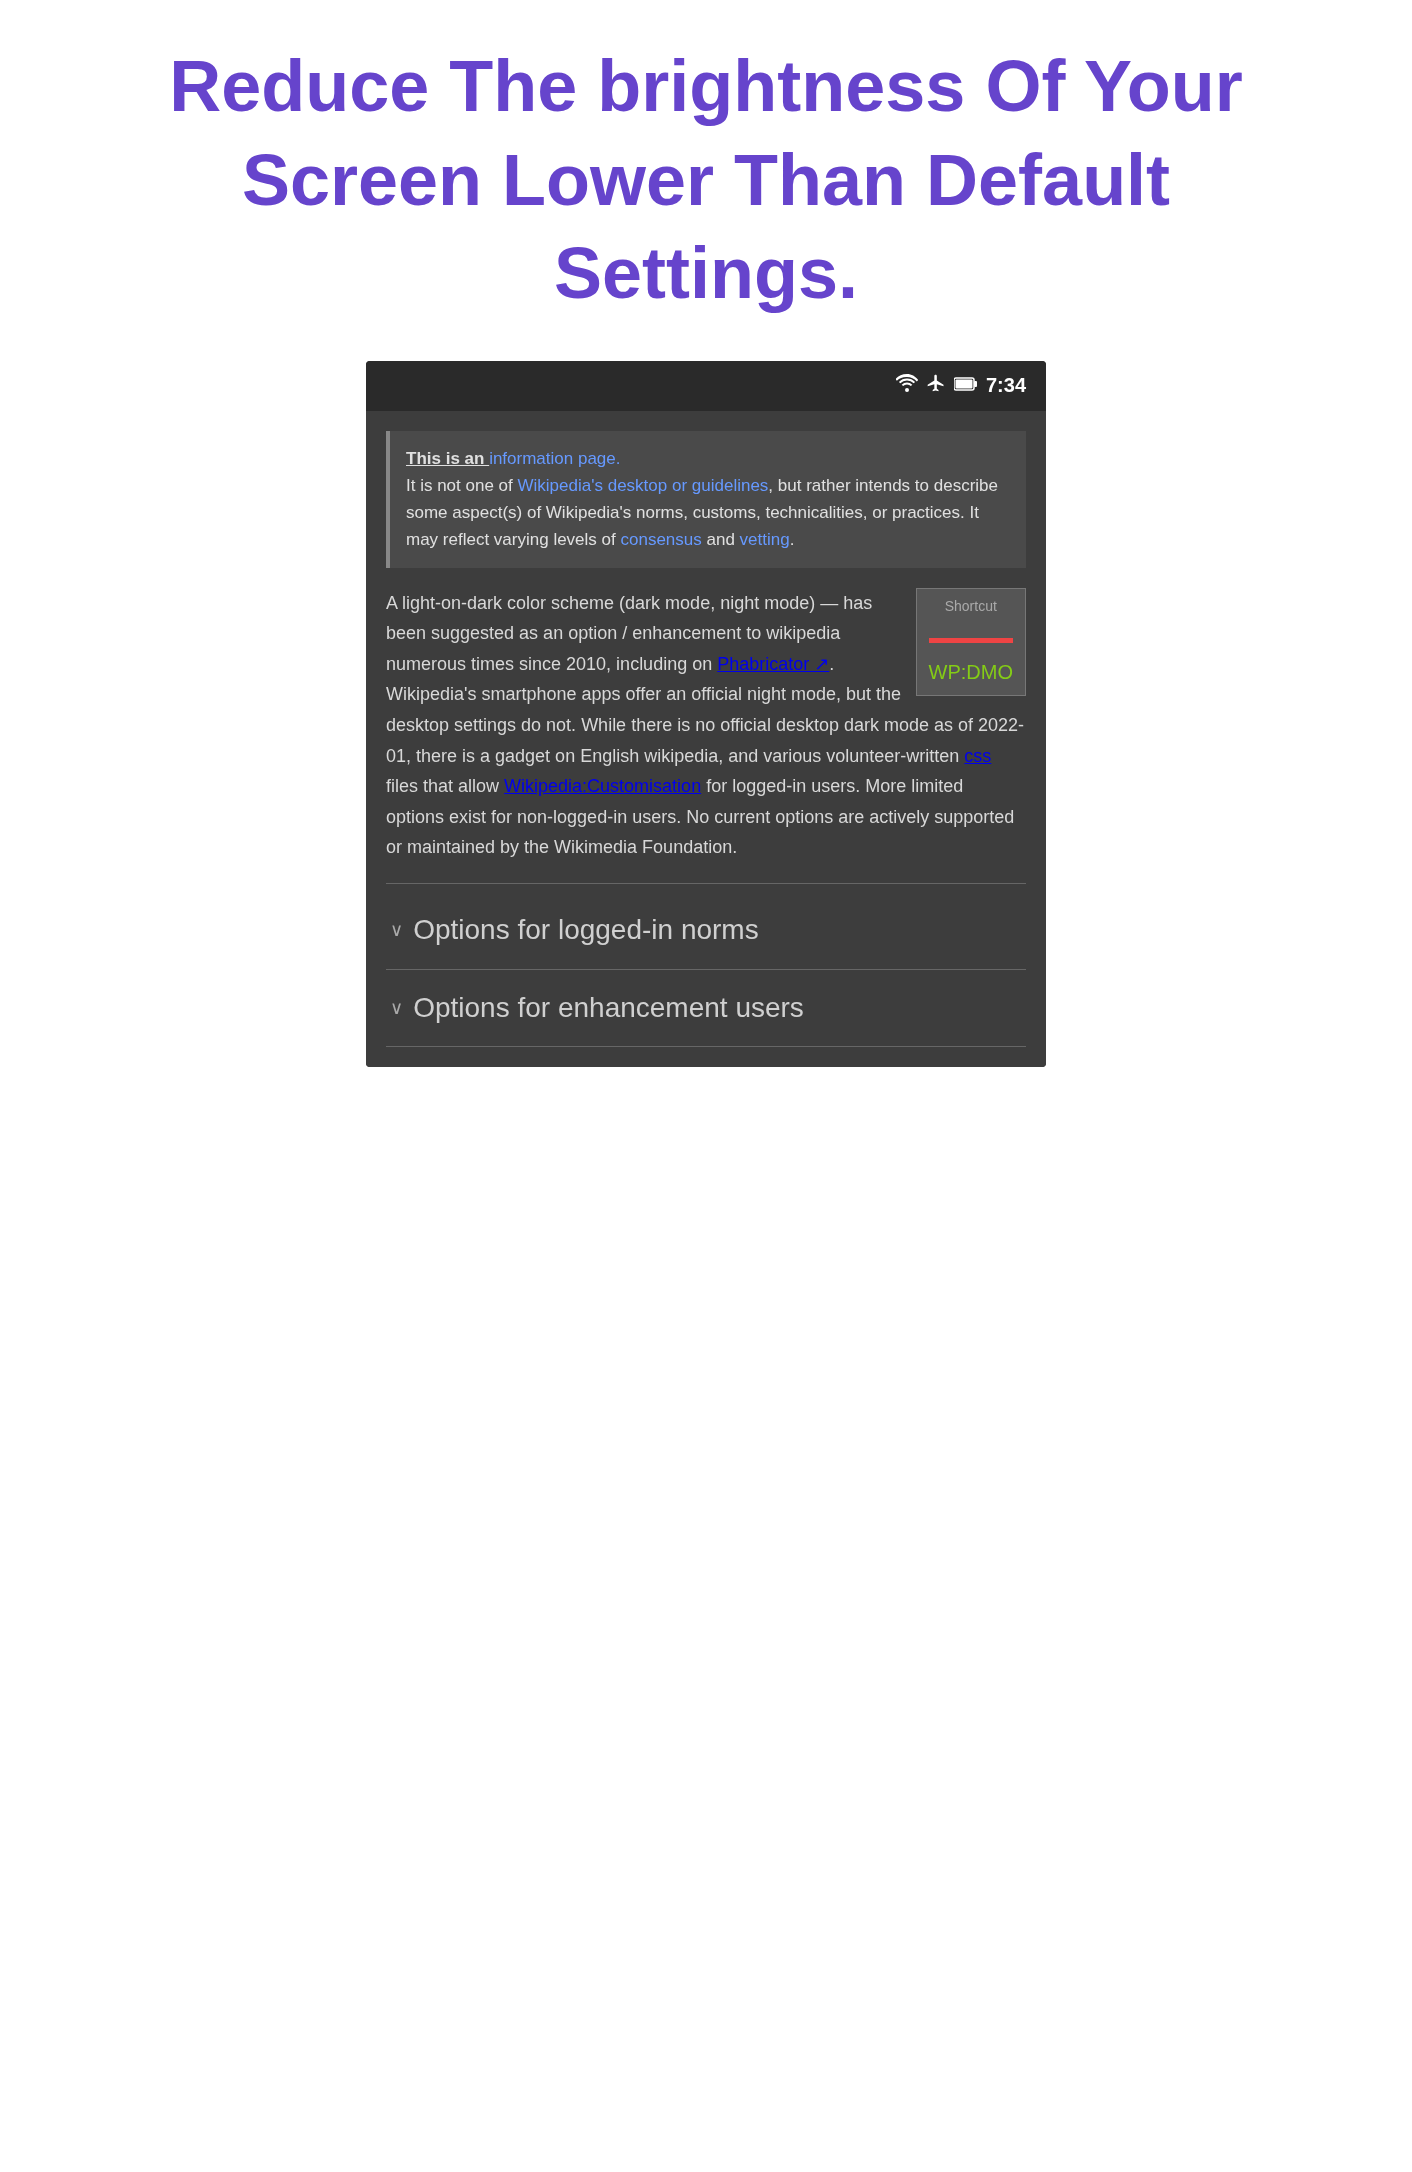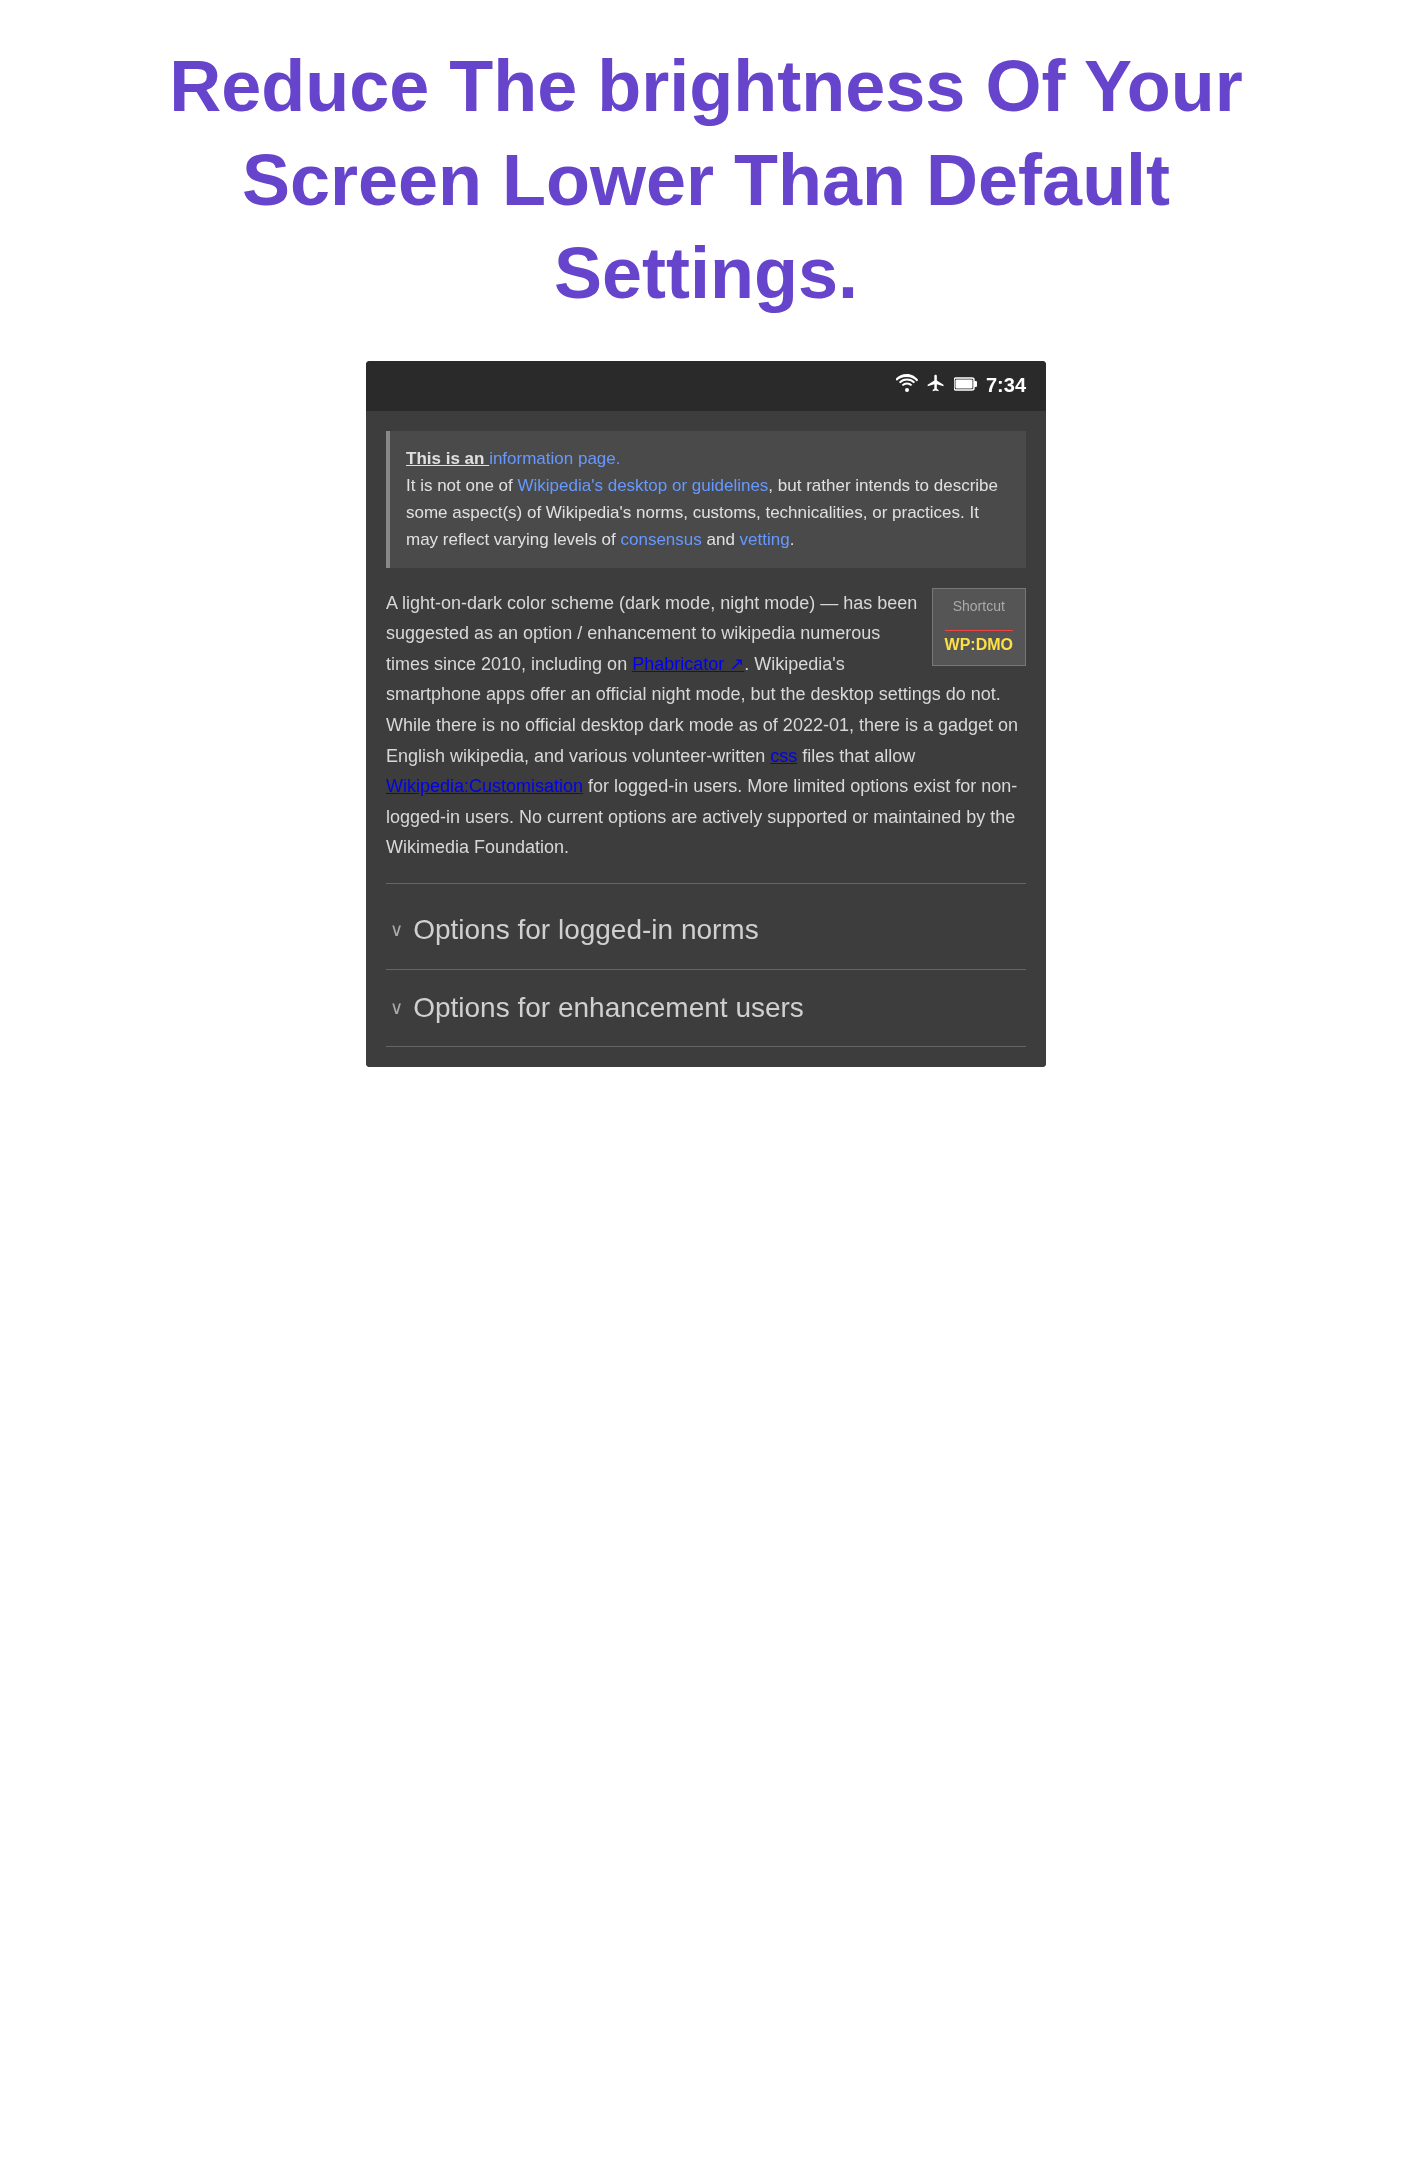--- a/index.html
+++ b/index.html
@@ -103,32 +103,32 @@
       padding: 6px 12px;
       text-align: center;
       margin-left: 10px;
       margin-bottom: 6px;
       font-size: 15px;
       color: #ccc;
     }
 
     .shortcut-box .shortcut-label {
       display: block;
-      border-bottom: 1px solid #ef4444;
-      padding-bottom: 12px;
-      margin-bottom: 0;
+      border-bottom: 5px solid #ef4444;
+      padding-bottom: 20px;
+      margin-bottom: 12px;
       color: #aaa;
       font-size: 14px;
     }
 
     .shortcut-box .shortcut-value {
       display: block;
-      font-weight: bold;
-      color: #fde047;
-      font-size: 16px;
+      font-weight: normal;
+      color: #84cc16;
+      font-size: 20px;
     }
 
     .section-divider {
       border: none;
       border-top: 1px solid #666;
       margin: 8px 0;
     }
 
     .collapsible-section {
       padding: 16px 4px;

